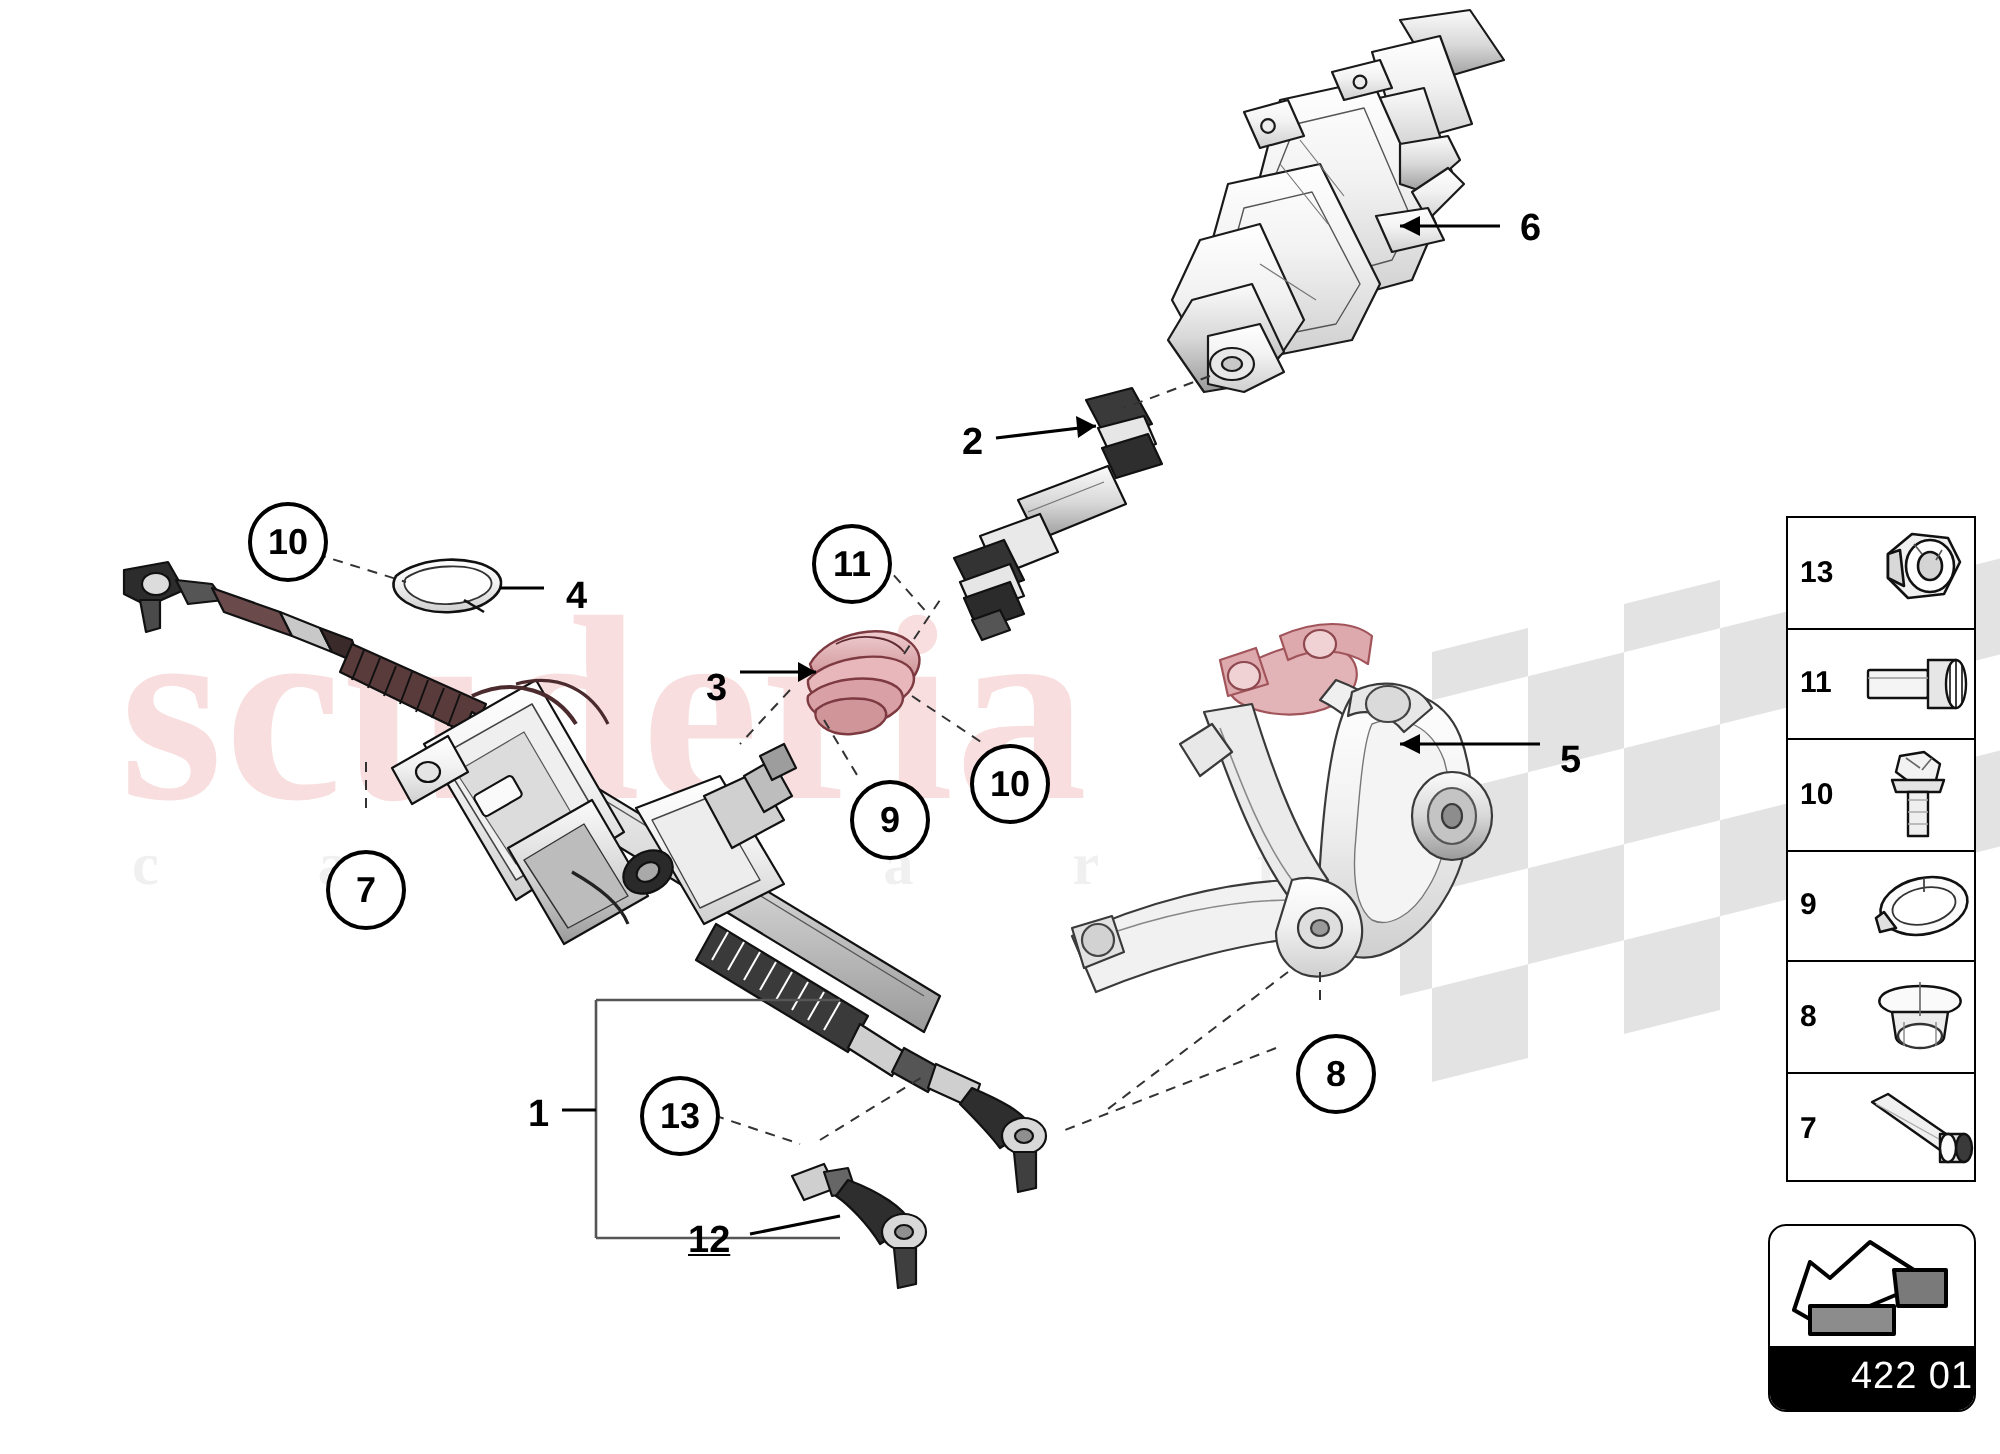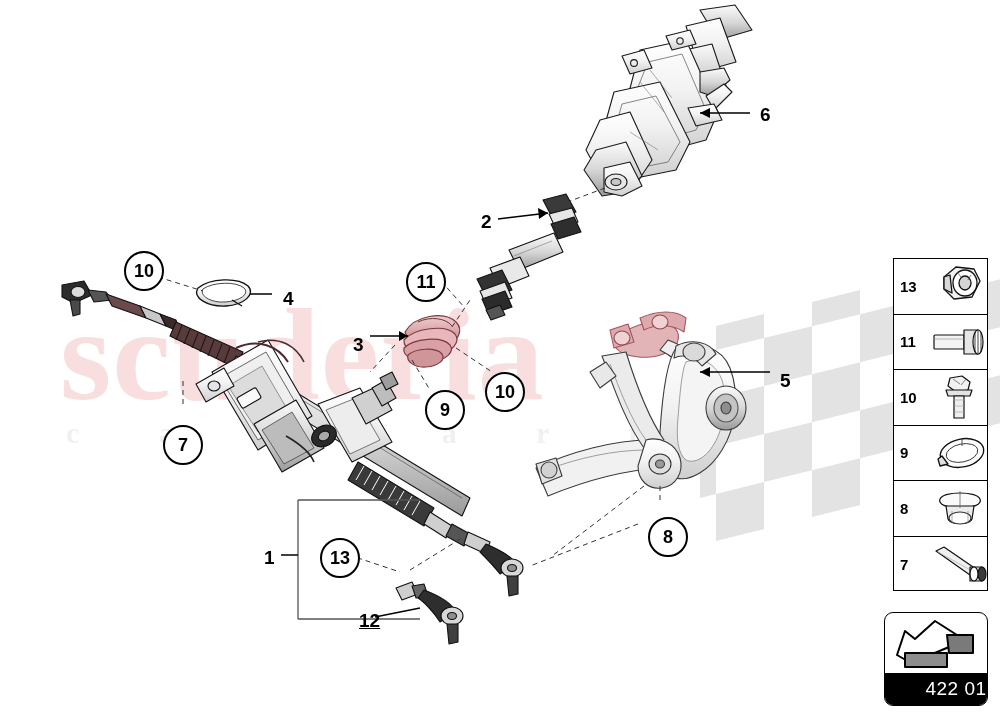--- a/index.html
+++ b/index.html
@@ -461,21 +461,21 @@
   <div class="callout-circle" style="left:485px; top:372px;">10</div>
   <div class="callout-circle" style="left:406px; top:262px;">11</div>
   <div class="callout-circle" style="left:320px; top:538px;">13</div>
 
   <div class="callout-plain" style="left:264px; top:547px;">1</div>
   <div class="callout-plain" style="left:481px; top:211px;">2</div>
   <div class="callout-plain" style="left:353px; top:334px;">3</div>
   <div class="callout-plain" style="left:283px; top:288px;">4</div>
   <div class="callout-plain" style="left:780px; top:370px;">5</div>
   <div class="callout-plain" style="left:760px; top:104px;">6</div>
-  <div class="callout-plain" style="left:359px; top:610px;text-decoration:underline;">12</div>
+  <div class="callout-plain" style="left:344px; top:610px;text-decoration:underline;">12</div>
 
   <div id="legend">
 
     <div class="legend-row">
       <div class="legend-num">13</div>
       <div class="legend-icon">
         <svg width="60" height="54" viewBox="0 0 60 54">
           <g stroke="#111" stroke-width="1.3" fill="url(#metal)" stroke-linejoin="round">
             <path d="M14,18 L26,8 L44,10 L50,22 L42,38 L24,40 L14,30 Z" fill="#f0f0f0"></path>
             <ellipse cx="35" cy="24" rx="12" ry="13" fill="#ffffff"></ellipse>

